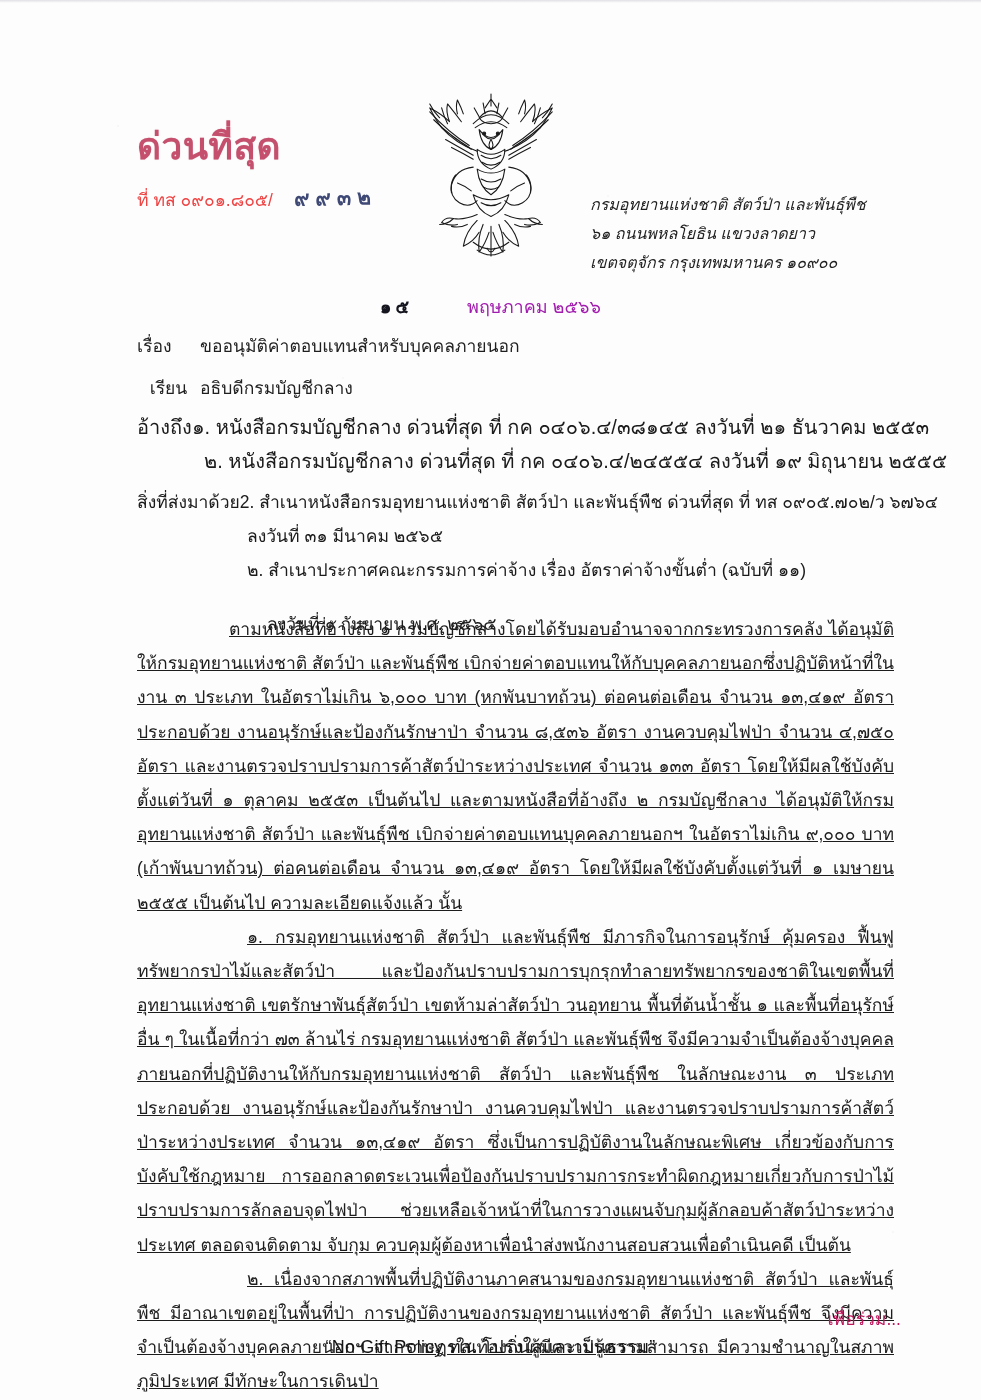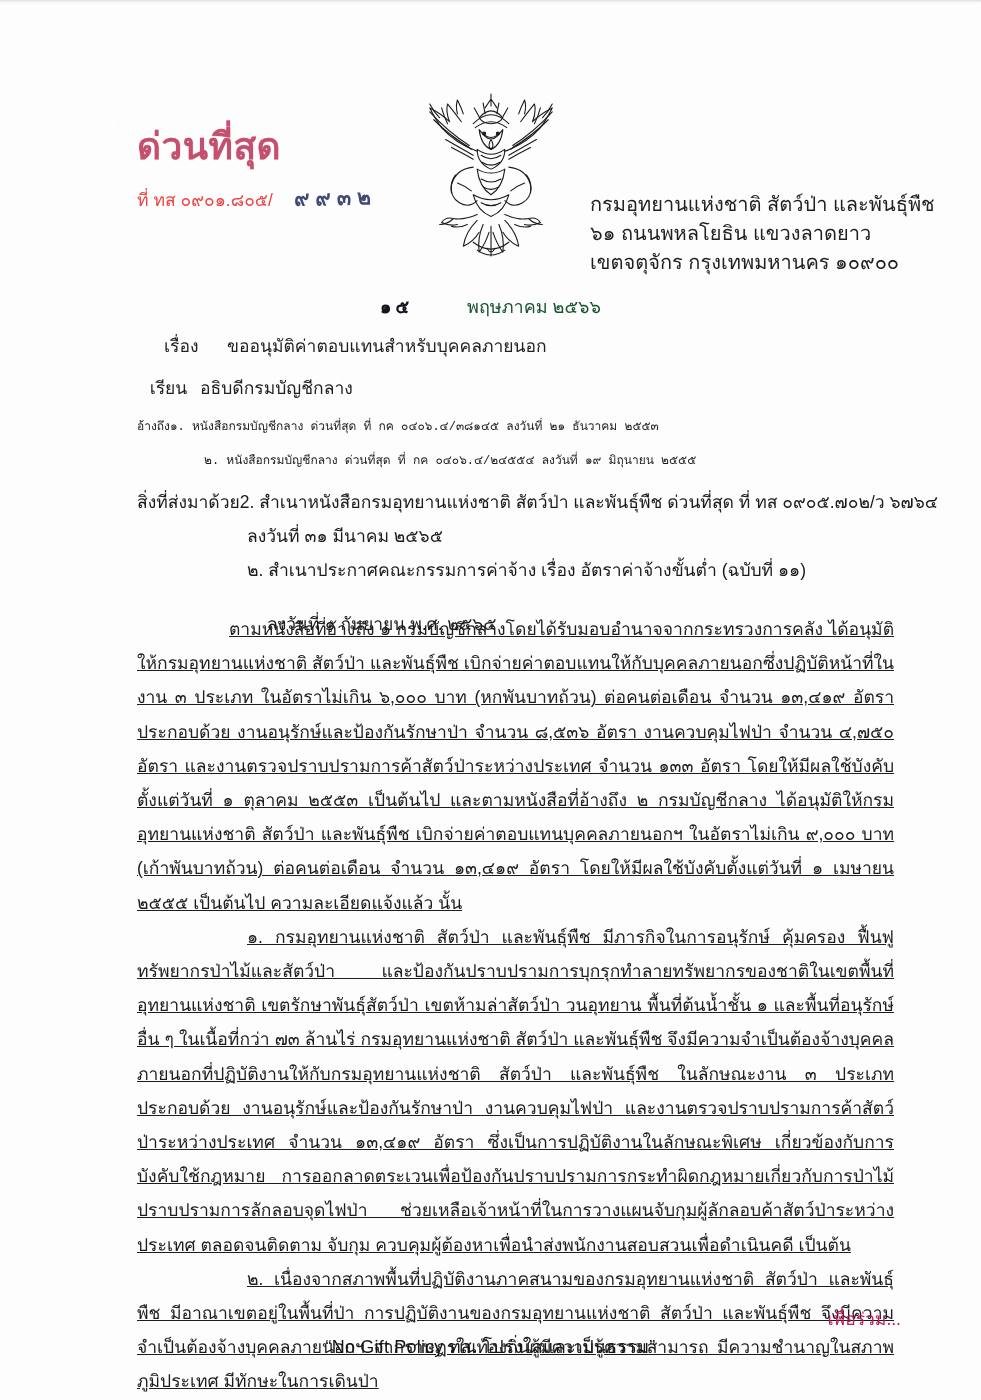--- a/index.html
+++ b/index.html
@@ -76,61 +76,61 @@
   .emblem {
     position: absolute;
     left: 412px; top: 84px;
     width: 158px; height: 190px;
   }
   .emblem svg { width: 100%; height: 100%; display: block; }
 
   .address {
     position: absolute;
     left: 590px; top: 190px;
-    font-size: 20px;
+    font-size: 16px;
     line-height: 29px;
     color: #1f1f1f;
     white-space: nowrap;
+    font-style: italic;
   }
 
   .datestamp {
     position: absolute;
     left: 0; right: 0; top: 292px;
     text-align: center;
     font-size: 18px;
   }
   .datestamp .d-num {
     font-weight: 700;
     letter-spacing: 4px;
     color: #15151f;
     margin-right: 12px;
   }
-  .datestamp .d-rest { color: #14532d; margin-left: 42px; }
+  .datestamp .d-rest { color: #a21caf; margin-left: 42px; }
 
   
   .row {
     position: absolute;
     left: 137px;
     font-size: 17.5px;
     line-height: 34px;
     color: #1f1f1f;
     white-space: nowrap;
   }
   .row .lbl { display: inline-block; width: 63px; }
 
-  .r-subject  { top: 329px; margin-left: 27px; }
+  .r-subject  { top: 329px; }
   .r-to       { top: 371px; text-align: center; }
 
   .refs {
     position: absolute;
     left: 137px; top: 410px;
-    font-size: 12px;
+    font-size: 20px;
     line-height: 34px;
     white-space: nowrap;
-    font-family: Liberation Mono, monospace;
   }
   .refs .ref-line { display: block; }
   .refs .ref-line.indent { padding-left: 67px; }
 
   .encl {
     position: absolute;
     left: 137px; top: 485px;
     font-size: 17.5px;
     line-height: 34px;
     white-space: nowrap;

